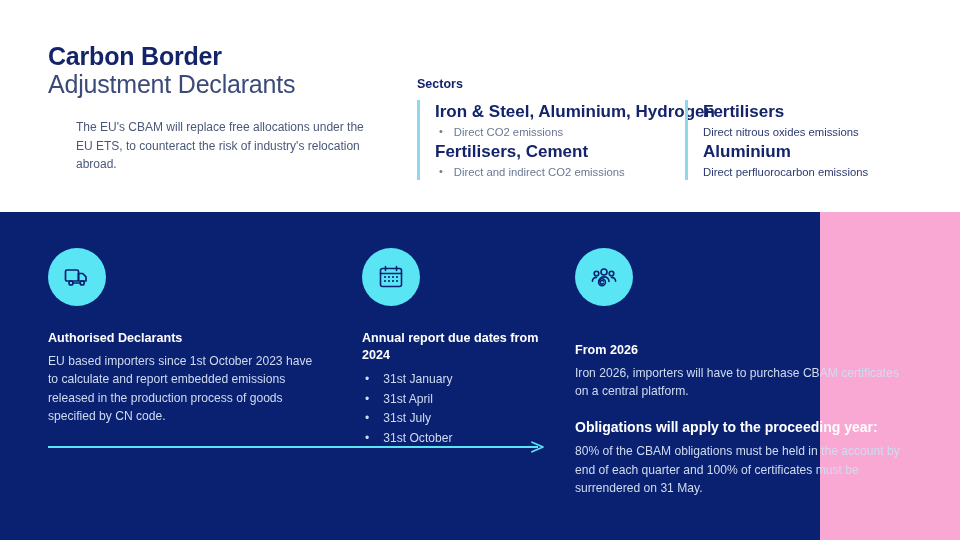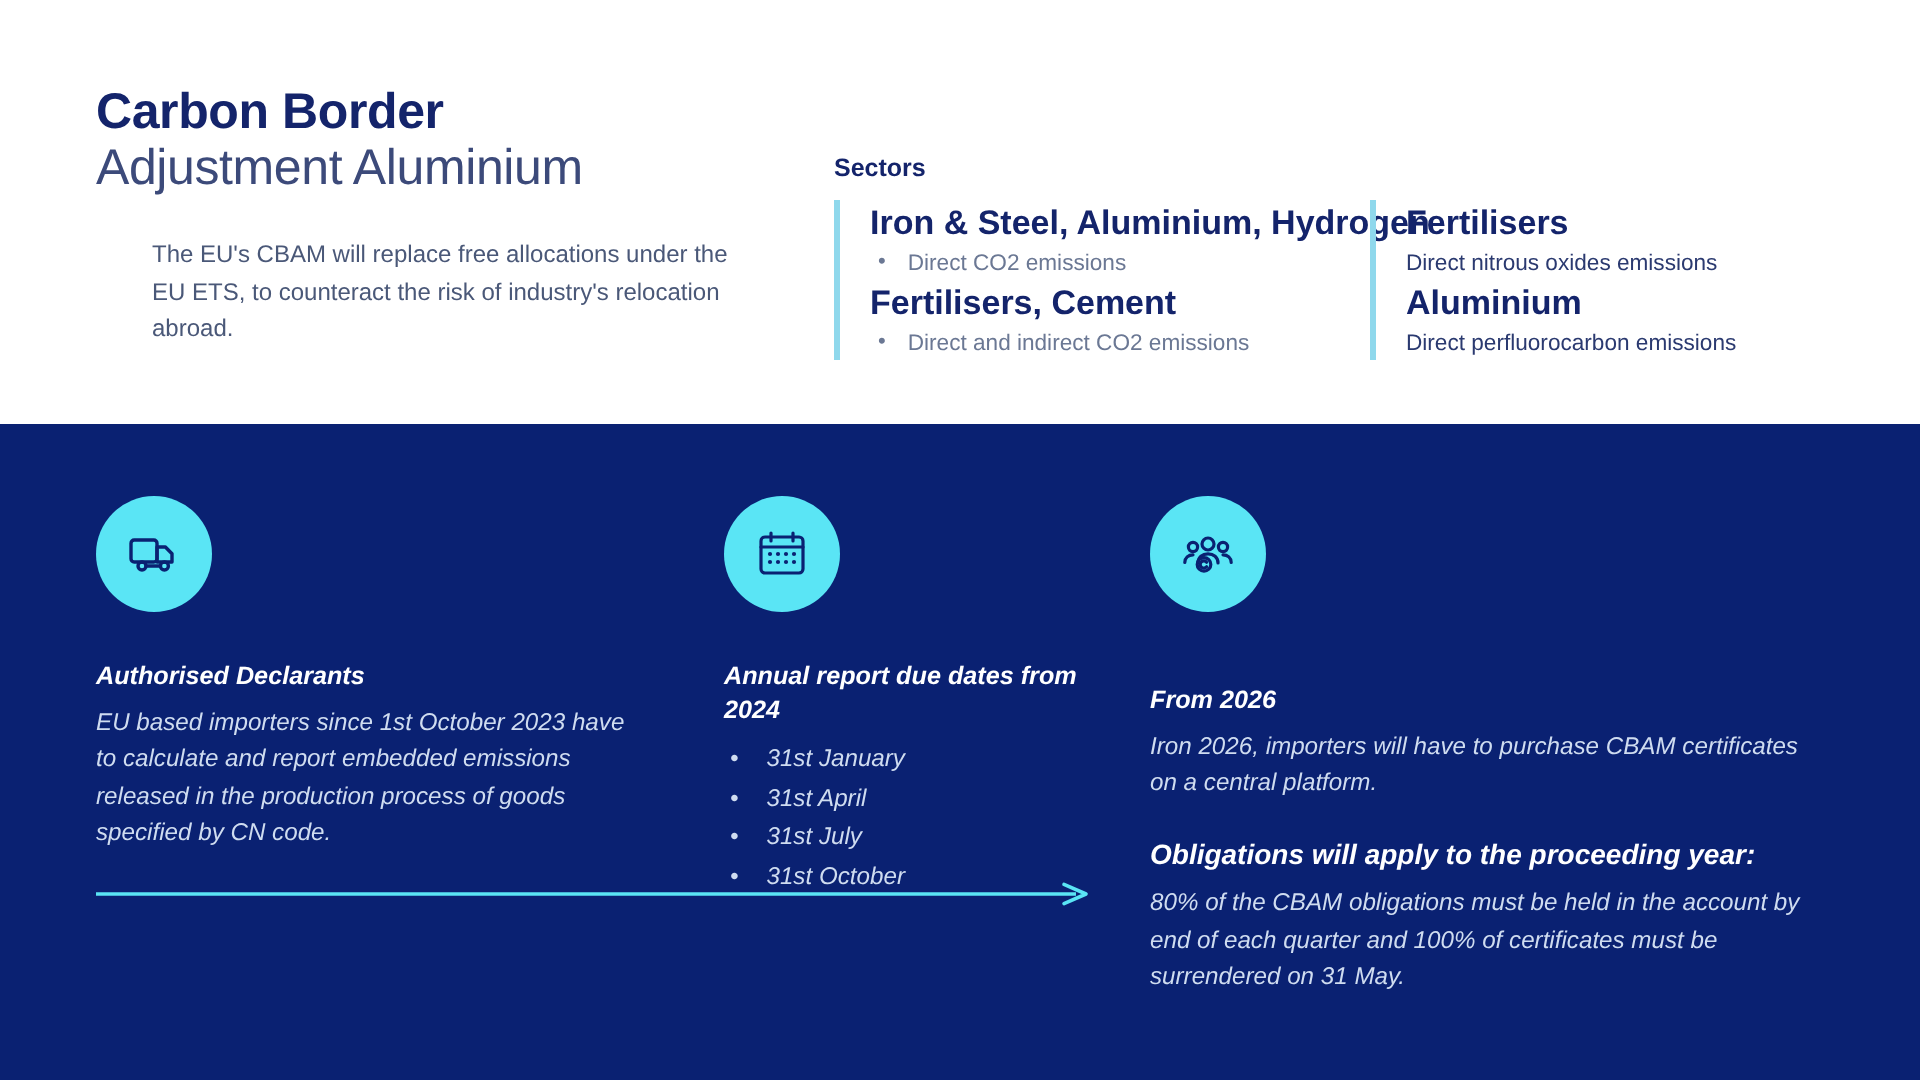--- a/index.html
+++ b/index.html
@@ -114,24 +114,23 @@
     color: #6b7894;
     font-size: 11px;
     line-height: 1.45;
   }
 
   
   .blue-band {
     position: absolute;
     left: 0;
     top: 212px;
-    width: 960px;
+    width: 820px;
     height: 328px;
     background: #0a2172;
-    font-style: italic;
   }
 
   .col {
     position: absolute;
     top: 36px;
   }
   .col-1 { left: 48px; width: 270px; }
   .col-2 { left: 362px; width: 200px; }
   .col-3 { left: 575px; width: 335px; }
 
@@ -198,21 +197,21 @@
 </style>
 </head>
 <body>
 
 <div class="slide">
 
   <div class="top-area">
 
     <div class="title-block">
       <div class="title-line1">Carbon Border</div>
-      <div class="title-line2">Adjustment Aluminium</div>
+      <div class="title-line2">Adjustment Declarants</div>
     </div>
 
     <div class="intro-text">The EU's CBAM will replace free allocations under the EU ETS, to counteract the risk of industry's relocation abroad.</div>
 
     <div class="sectors-heading">Sectors</div>
 
     <div class="sector-col left">
       <div class="sector-head">Iron &amp; Steel, Aluminium, Hydrogen</div>
       <div class="sector-bullet">
         <span class="dot">•</span>

